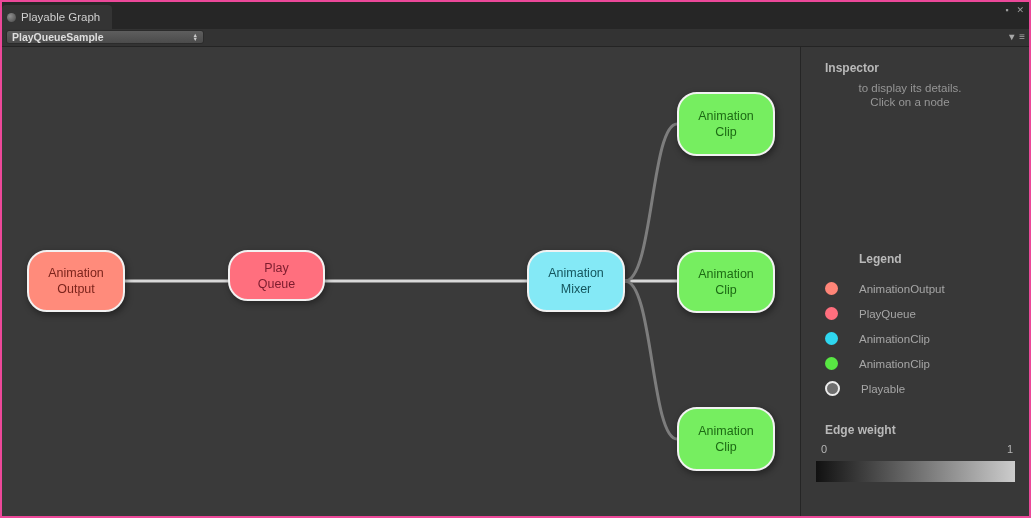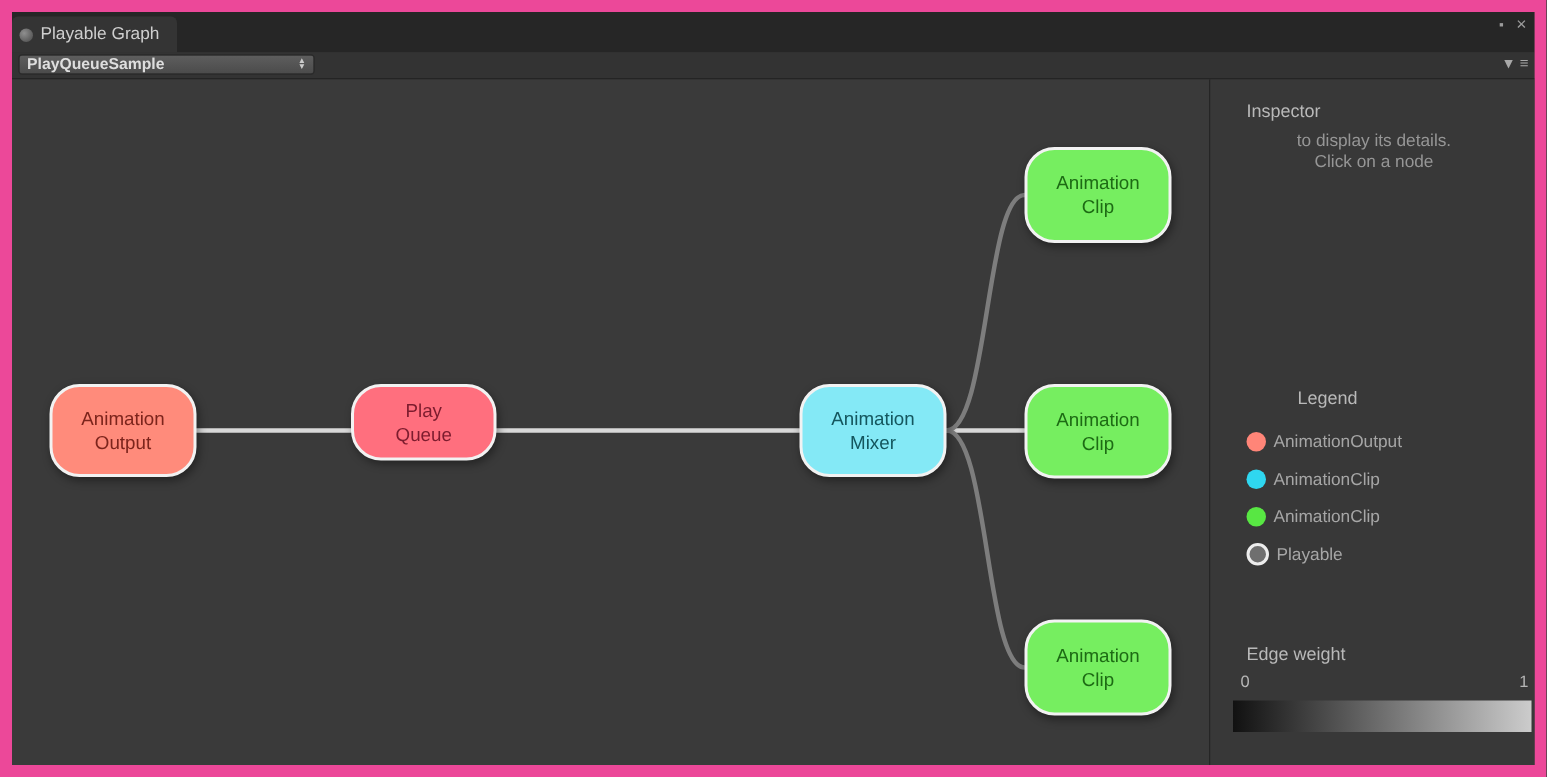--- a/index.html
+++ b/index.html
@@ -1,18 +1,18 @@
 <!DOCTYPE html>
 <html><head>
 <meta charset="utf-8">
 <style>
   html,body { margin:0; padding:0; background:#4a4a4a; }
   .window {
     width:1031px; height:518px; box-sizing:border-box;
-    border:8px solid #ec4899; background:#3a3a3a; position:relative;
+    border:2px solid #ec4899; background:#3a3a3a; position:relative;
     font-family:"Liberation Sans", sans-serif; overflow:hidden;
     -webkit-font-smoothing:antialiased;
   }
   
   .tabbar { height:27px; background:#262626; position:relative; }
   .tab {
     position:absolute; left:0; top:3px; height:24px; background:#343434;
     border-radius:4px 4px 0 0; display:flex; align-items:center;
     padding:0 12px 0 5px; gap:5px;
   }
@@ -43,28 +43,28 @@
   .divider { width:1px; background:#252525; flex:none; }
   .inspector { width:228px; position:relative; background:#383838; flex:none; }
   
   .node {
     position:absolute; box-sizing:border-box; border:2px solid #f2f2f2;
     border-radius:20px; display:flex; align-items:center; justify-content:center;
     text-align:center; box-shadow:1.5px 2.5px 6px rgba(0,0,0,0.38); cursor:default;
   }
   .node-label { font-size:12.5px; line-height:16px; white-space:pre-line; }
   
-  .panel-heading { position:absolute; left:24px; color:#b9b9b9; font-weight:normal;
+  .panel-heading { position:absolute; left:24px; color:#b9b9b9; font-weight:bold;
     font-size:12px; }
   .insp-title { top:14px; }
   .hint { position:absolute; top:35px; left:0; right:10px; text-align:center;
     color:#969696; font-size:11.5px; line-height:13.5px; }
   .legend-title { top:205px;padding-left:34px; }
   .legend-list { position:absolute; top:229px; left:24px; }
-  .legend-row { height:25px; display:flex; align-items:center; gap:5px; }
+  .legend-row { height:25px; display:flex; align-items:center; gap:21px; }
   .swatch { width:13px; height:13px; border-radius:50%; flex:none; }
   .swatch.ring { width:11px; height:11px; border:2.5px solid #ededed; }
   .legend-label { color:#a6a6a6; font-size:11.5px; }
   .ew-title { top:376px; }
   .ew-scale { position:absolute; top:396px; left:15px; width:199px;
     box-sizing:border-box; display:flex; justify-content:space-between;
     color:#b5b5b5; font-size:11px; padding:0 2px 0 5px; }
   .ew-bar { position:absolute; top:414px; left:15px; width:199px; height:21px;
     background:linear-gradient(to right,#111111,#cccccc); }
 </style>
@@ -149,20 +149,24 @@
         <div>Click on a node</div>
       </div>
 
       <div class="panel-heading legend-title">Legend</div>
       <div class="legend-list">
         <div class="legend-row">
           <span class="swatch" style="background-color: rgb(255, 133, 120);"></span>
           <span class="legend-label">AnimationOutput</span>
         </div>
         <div class="legend-row">
+          <span class="swatch" style="background-color: rgb(255, 111, 126);"></span>
+          <span class="legend-label">PlayQueue</span>
+        </div>
+        <div class="legend-row">
           <span class="swatch" style="background-color: rgb(47, 215, 240);"></span>
           <span class="legend-label">AnimationClip</span>
         </div>
         <div class="legend-row">
           <span class="swatch" style="background-color: rgb(88, 231, 67);"></span>
           <span class="legend-label">AnimationClip</span>
         </div>
         <div class="legend-row">
           <span class="swatch ring" style="background-color: rgb(111, 111, 111);"></span>
           <span class="legend-label">Playable</span>

